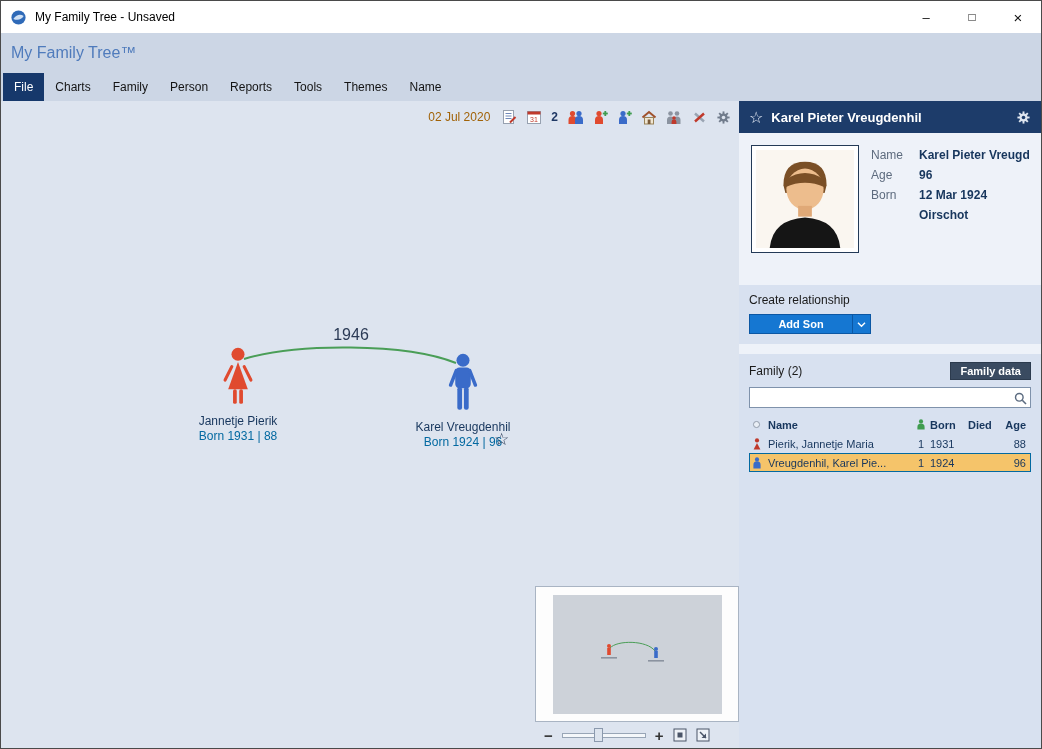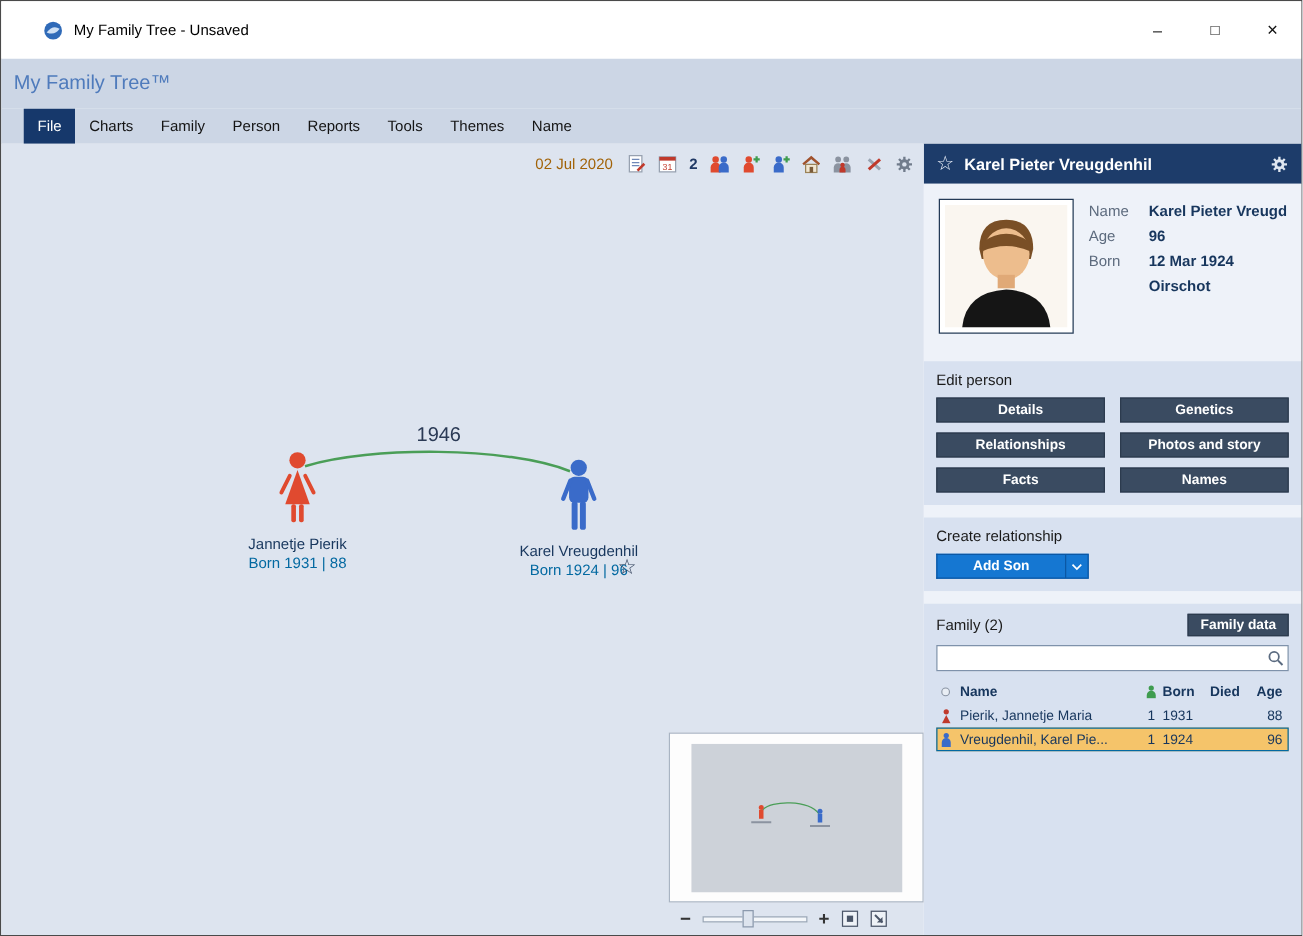--- a/index.html
+++ b/index.html
@@ -1,31 +1,31 @@
 <!DOCTYPE html>
 <html><head>
 <meta charset="utf-8">
 <style>
   * { margin:0; padding:0; box-sizing:border-box; }
   html,body { width:1042px; height:749px; overflow:hidden; font-family:"Liberation Sans",sans-serif; background:#fff; }
   .window { width:1042px; height:749px; border:1px solid #4a4a4a; display:flex; flex-direction:column; background:#fff; }
 
   
-  .titlebar { height:46px; background:#ffffff; display:flex; align-items:center; flex:0 0 auto;padding-left:24px; }
+  .titlebar { height:32px; background:#ffffff; display:flex; align-items:center; flex:0 0 auto; }
   .app-icon { margin:0 8px 0 9px; display:flex; }
   .title-text { font-size:12px; color:#000; }
   .win-controls { margin-left:auto; display:flex; height:100%; }
   .win-btn { width:46px; height:100%; display:flex; align-items:center; justify-content:center; font-size:13px; color:#111; cursor:default; }
   .win-btn.max { font-size:12px; }
   .win-btn.close { font-size:15px; }
 
   
   .brandbar { height:40px; background:#ccd6e5; display:flex; align-items:center; padding-left:10px; flex:0 0 auto; }
   .brand { color:#4f7bbc; font-size:16px; }
-  .menubar { height:28px; background:#ccd6e5; display:flex; align-items:stretch; padding-left:18px; flex:0 0 auto; }
+  .menubar { height:28px; background:#ccd6e5; display:flex; align-items:stretch; padding-left:2px; flex:0 0 auto; }
   .menu-item { padding:0 11px; font-size:12px; color:#141414; display:flex; align-items:center; }
   .menu-item.active { background:#16386b; color:#fff; }
 
   
   .main { flex:1; display:flex; min-height:0; }
   .canvas { position:relative; flex:1; background:#dde4ef; overflow:hidden; }
 
   
   .canvas-toolbar { position:absolute; top:8px; right:8px; display:flex; align-items:center; gap:9px; }
   .toolbar-date { color:#a16207; font-size:12px; margin-right:2px;margin-left:45px; }
@@ -327,31 +327,20 @@
           <span class="pi-value">96</span>
           <span class="pi-label">Born</span>
           <span class="pi-value">12 Mar 1924</span>
           <span class="pi-label"></span>
           <span class="pi-value">Oirschot</span>
         </div>
       </div>
 
       <div class="sep"></div>
 
-      <div class="section-blue">
-        <span class="section-title">Edit person</span>
-        <div class="btn-grid">
-          <button class="dark-btn">Details</button>
-          <button class="dark-btn">Genetics</button>
-          <button class="dark-btn">Relationships</button>
-          <button class="dark-btn">Photos and story</button>
-          <button class="dark-btn">Facts</button>
-          <button class="dark-btn">Names</button>
-        </div>
-      </div>
 
       <div class="sep"></div>
 
       <div class="section-blue">
         <span class="section-title">Create relationship</span>
         <div class="addson">
           <div class="addson-main">Add Son</div>
           <div class="addson-arrow">
             <svg width="9" height="7" viewBox="0 0 10 8">
               <path d="M1 2 L5 6 L9 2" fill="none" stroke="#fff" stroke-width="1.6"></path>

